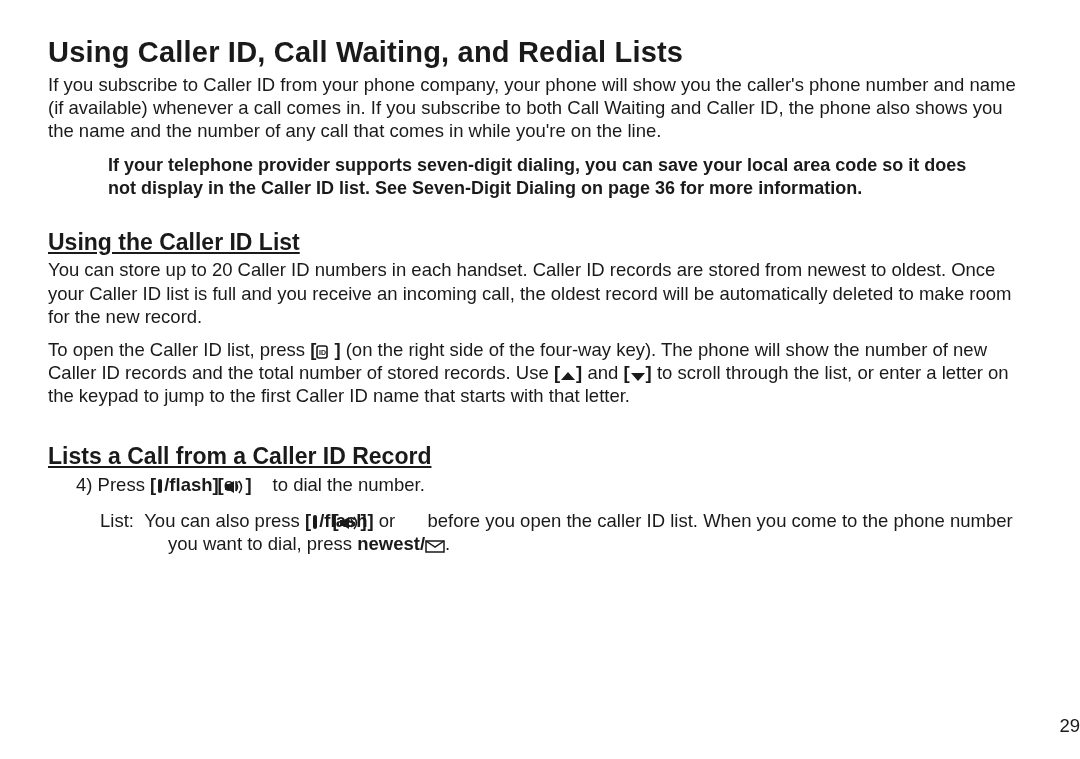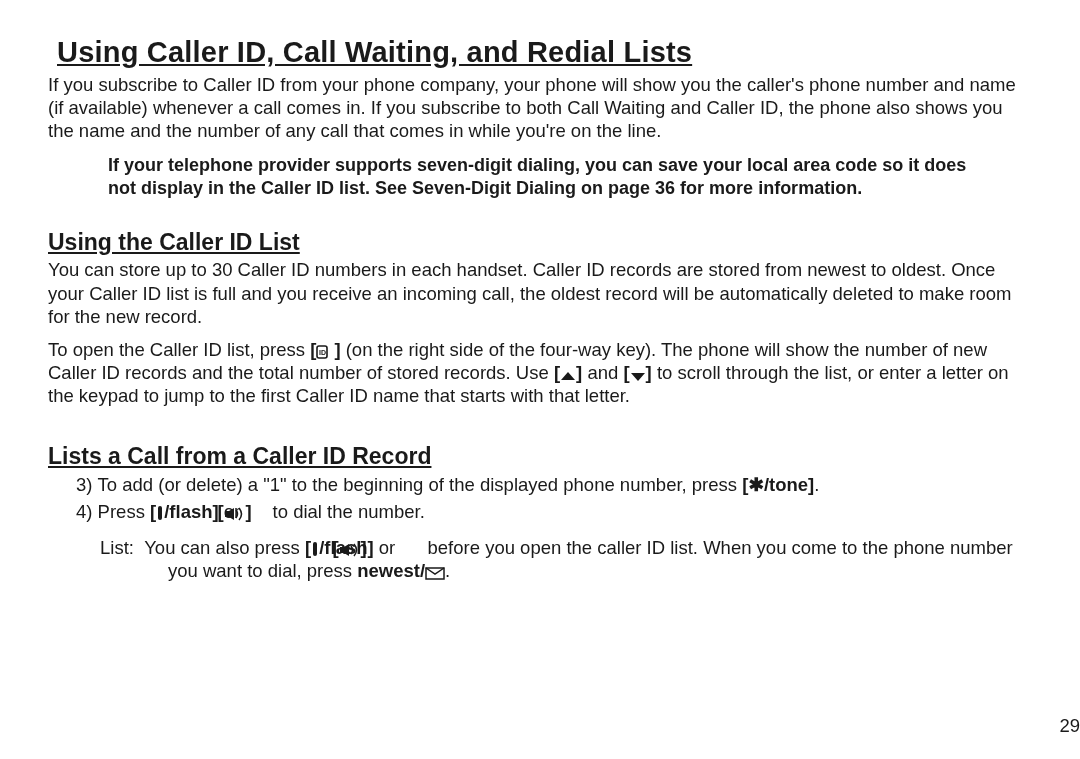--- a/index.html
+++ b/index.html
@@ -9,23 +9,22 @@
     height: 759px;
     background: #fff;
     font-family: Arial, Helvetica, sans-serif;
     color: #1a1a1a;
     padding: 36px 48px 20px 48px;
     position: relative;
   }
   h1 {
     font-size: 29px;
     font-weight: bold;
-    margin: 0 0 4px 9px;
+    margin: 0 0 4px 0;
     letter-spacing: 0.2px;
-    text-decoration: underline;
   }
   h2 {
     font-size: 23px;
     font-weight: bold;
     margin: 0 0 2px 0;
     text-decoration: underline;
   }
   .intro {
     font-size: 18.5px;
     line-height: 1.25;
@@ -81,39 +80,38 @@
 <body>
 
 <h1>Using Caller ID, Call Waiting, and Redial Lists</h1>
 
 <p class="intro">If you subscribe to Caller ID from your phone company, your phone will show you the caller's phone number and name (if available) whenever a call comes in. If you subscribe to both Call Waiting and Caller ID, the phone also shows you the name and the number of any call that comes in while you're on the line.</p>
 
 <p class="note-block">If your telephone provider supports seven-digit dialing, you can save your local area code so it does not display in the Caller ID list. See Seven-Digit Dialing on page 36 for more information.</p>
 
 <h2>Using the Caller ID List</h2>
 
-<p class="para">You can store up to 30 Caller ID numbers in each handset. Caller ID records are stored from newest to oldest. Once your Caller ID list is full and you receive an incoming call, the oldest record will be automatically deleted to make room for the new record.</p>
+<p class="para">You can store up to 20 Caller ID numbers in each handset. Caller ID records are stored from newest to oldest. Once your Caller ID list is full and you receive an incoming call, the oldest record will be automatically deleted to make room for the new record.</p>
 
 <p class="para">
   <span>To open the Caller ID list, press </span><span class="key">[<svg width="18" height="14" viewBox="0 0 18 14">
         <rect x="1" y="1" width="10" height="12" rx="2" fill="none" stroke="#1a1a1a" stroke-width="1.6"></rect>
         <text x="3" y="10" font-size="7" font-family="Arial" font-weight="bold" fill="#1a1a1a">ID</text>
       </svg>]</span><span> (on the right side of the four-way key). The phone will show the number of new Caller ID records and the total number of stored records. Use </span><span class="key">[<svg width="16" height="11" viewBox="0 0 16 11">
         <polygon points="8,1 15,9 1,9" fill="#1a1a1a"></polygon>
       </svg>]</span><span> and </span><span class="key">[<svg width="16" height="11" viewBox="0 0 16 11">
         <polygon points="1,2 15,2 8,10" fill="#1a1a1a"></polygon>
       </svg>]</span><span>  to scroll through the list, or enter a letter on the keypad to jump to the first Caller ID name that starts with that letter.</span>
 </p>
 
 <div class="section-gap"></div>
 
 <h2>Lists a Call from a Caller ID Record</h2>
 
 <ol class="steps">
-  <li>3)&nbsp;<span>To add (or delete) a "1" to the beginning of the displayed phone number, press </span><span class="b">[✱/tone]</span><span>.</span></li>
   <li>4)&nbsp;<span>Press </span><span class="b"><span>[</span><svg width="8" height="16" viewBox="0 0 8 16">
           <rect x="2" y="1" width="4" height="14" rx="2" fill="#1a1a1a"></rect>
         </svg><span>/flash]</span></span><span> or </span><span class="key">[<svg width="22" height="14" viewBox="0 0 22 14">
           <rect x="1" y="4" width="4" height="6" fill="#1a1a1a"></rect>
           <polygon points="5,4 10,1 10,13 5,10" fill="#1a1a1a"></polygon>
           <path d="M12,3 Q15,7 12,11" fill="none" stroke="#1a1a1a" stroke-width="1.5"></path>
           <path d="M15,1 Q20,7 15,13" fill="none" stroke="#1a1a1a" stroke-width="1.5"></path>
         </svg>]</span><span> to dial the number.</span></li>
 </ol>
 

